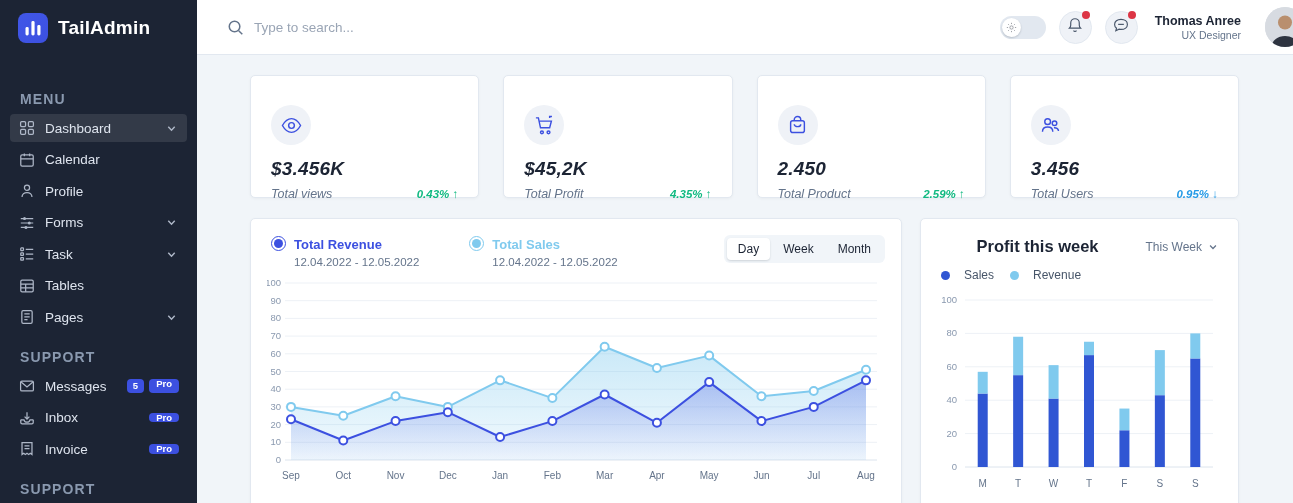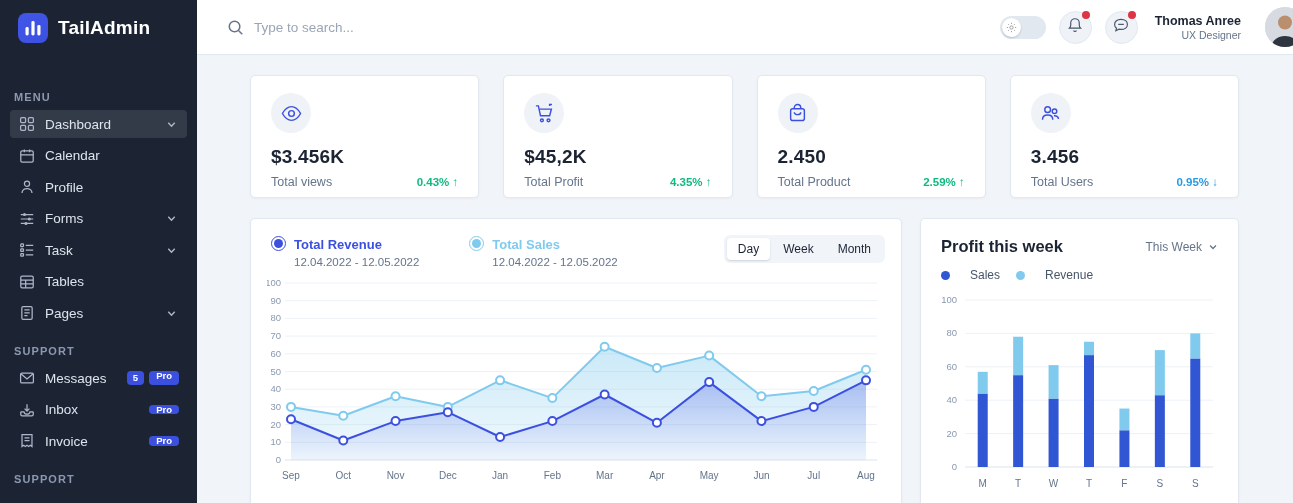--- a/index.html
+++ b/index.html
@@ -5,21 +5,21 @@
   * { margin:0; padding:0; box-sizing:border-box; }
   html,body { width:1293px; height:503px; overflow:hidden; }
   body { font-family:"Liberation Sans", sans-serif; background:#F1F5F9; position:relative; color:#1C2434; }
 
   
   .sidebar { position:absolute; left:0; top:0; width:197px; height:503px; background:#1C2434; z-index:5; }
   .logo-row { display:flex; align-items:center; gap:10px; padding:13px 18px 0 18px; }
   .logo-mark { width:30px; height:30px; border-radius:8px; background:linear-gradient(135deg,#4157E8,#3C50E0); position:relative; flex:0 0 auto; }
   .logo-mark svg { position:absolute; inset:0; }
   .logo-text { color:#fff; font-size:19px; font-weight:700; letter-spacing:.2px; }
-  .group-label { color:#8A99AF; font-size:11px; font-weight:600; letter-spacing:1.1px; padding:0 14px; }
+  .group-label { color:#8A99AF; font-size:14px; font-weight:600; letter-spacing:1.1px; padding:0 20px; }
   .lbl-menu { margin-top:48px; }
   .lbl-support { margin-top:18px; }
   .lbl-others { margin-top:18px; }
   .nav { margin-top:7px; padding:0 10px; }
   .nav-item { display:flex; align-items:center; gap:10px; height:28px; margin-bottom:3.5px; padding:0 9px; border-radius:4px; color:#DEE4EE; font-size:13.5px; font-weight:500; position:relative; cursor:pointer; }
   .nav-item.active { background:#333A48; }
   .nav-item .nicon { width:16px; height:16px; flex:0 0 auto; color:#AEB7C7; display:flex; }
   .nav-item .chev { position:absolute; right:10px; color:#AEB7C7; display:flex; }
   .badges { position:absolute; right:8px; display:flex; gap:5px; }
   .badge { background:#3C50E0; color:#fff; font-size:9.5px; font-weight:600; border-radius:4px; padding:0 7px; line-height:1; }
@@ -38,21 +38,21 @@
   .user-chip { display:flex; align-items:center; gap:24px; margin-left:4px; cursor:pointer; }
   .user-meta { text-align:right; }
   .user-name { font-size:12.5px; font-weight:600; color:#1C2434; }
   .user-role { font-size:10.5px; color:#64748B; margin-top:1px; }
   .avatar { width:40px; height:40px; border-radius:50%; background:#DCE0E6; overflow:hidden; position:relative; flex:0 0 auto; }
   .chev-gray { color:#64748B; display:flex; }
 
   
   .content { position:absolute; left:250px; top:75px; width:989px; }
   .stats-row { display:grid; grid-template-columns:repeat(4,1fr); gap:24px; }
-  .stat-card { background:#fff; border:1px solid #E2E8F0; border-radius:5px; box-shadow:0 1px 3px rgba(0,0,0,.04); height:123px; padding:17px 20px; }
+  .stat-card { background:#fff; border:1px solid #E2E8F0; border-radius:5px; box-shadow:0 1px 3px rgba(0,0,0,.04); height:123px; padding:29px 20px;font-style:italic; }
   .stat-icon { width:40px; height:40px; border-radius:50%; background:#EFF2F7; display:flex; align-items:center; justify-content:center; color:#3C50E0; }
   .stat-value { margin-top:13px; font-size:19px; font-weight:700; color:#1C2434; letter-spacing:.2px; }
   .stat-foot { display:flex; justify-content:space-between; align-items:center; margin-top:7px; }
   .stat-label { font-size:12.5px; color:#64748B; }
   .stat-delta { font-size:11.5px; font-weight:600; }
 
   .charts-row { margin-top:20px; display:grid; grid-template-columns:652px 319px; gap:18px; }
   .card { background:#fff; border:1px solid #E2E8F0; border-radius:5px; box-shadow:0 1px 3px rgba(0,0,0,.04); }
   .chart-main { padding:16px 16px 0; height:300px; }
   .chart-head { display:flex; align-items:flex-start; }
@@ -60,25 +60,25 @@
   .radio-ring { width:15px; height:15px; border-radius:50%; border:1px solid; display:flex; align-items:center; justify-content:center; margin-top:1px; flex:0 0 auto; }
   .radio-dot { width:9px; height:9px; border-radius:50%; }
   .legend-name { font-size:13px; font-weight:700; }
   .legend-range { font-size:11.5px; color:#64748B; margin-top:3px; }
   .seg-control { margin-left:auto; background:#F1F5F9; border-radius:6px; padding:3px; display:flex; gap:2px; }
   .seg-btn { font-size:12px; color:#1C2434; padding:4px 11px; border-radius:4px; border:none; background:transparent; cursor:pointer; font-family:"Liberation Sans",sans-serif; }
   .seg-btn.active { background:#fff; box-shadow:0 1px 2px rgba(16,24,40,.15); }
   .chart-svg { margin-top:12px; display:block; }
 
   .chart-side { padding:18px 20px 0; height:300px; }
-  .side-head { display:flex; align-items:center; justify-content:space-between;gap:47px; }
+  .side-head { display:flex; align-items:center; justify-content:flex-end;gap:47px; }
   .side-title { font-size:16.5px; font-weight:700; color:#1C2434; }
   .period-select { font-size:12px; color:#64748B; display:flex; align-items:center; gap:6px; cursor:pointer; }
   .side-legend { display:flex; gap:16px; margin-top:12px; align-items:center; }
-  .side-legend .item { display:flex; align-items:center; gap:20px; font-size:12px; color:#475569; }
+  .side-legend .item { display:flex; align-items:center; gap:14px; font-size:12px; color:#475569; }
   .leg-dot { width:9px; height:9px; border-radius:50%; }
 
   .tick { font-size:9.5px; fill:#8A99AF; font-family:"Liberation Sans",sans-serif; }
   .xtick { font-size:10px; fill:#64748B; font-family:"Liberation Sans",sans-serif; }
 </style>
 </head>
 <body>
 
 <aside class="sidebar">
   <div class="logo-row">

